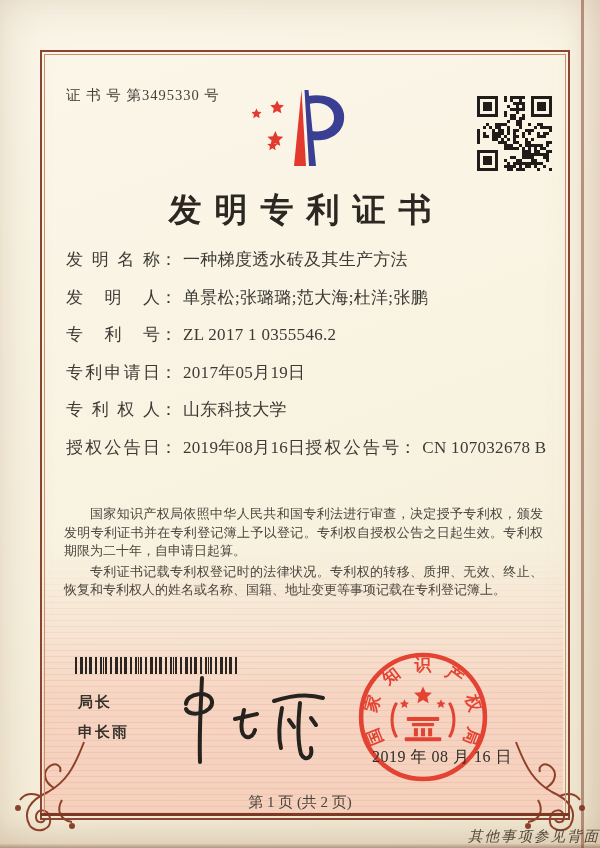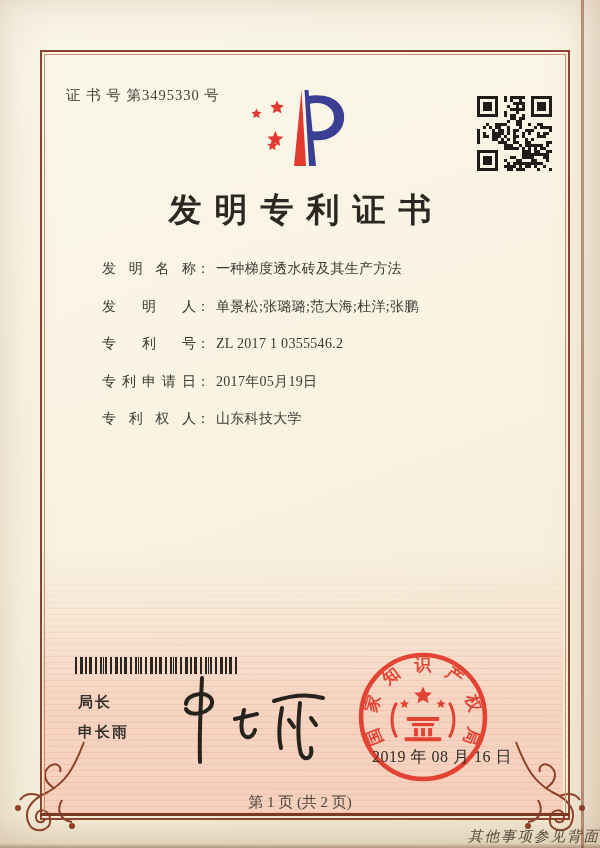--- a/index.html
+++ b/index.html
@@ -24,21 +24,21 @@
     mask-image:linear-gradient(180deg,transparent 0,black 110px);
     -webkit-mask-image:linear-gradient(180deg,transparent 0,black 110px);
   }
   
   .cert-no{position:absolute;left:66px;top:86px;font-size:14.5px;color:#43413a;letter-spacing:1px;z-index:3;}
   .logo{position:absolute;left:252px;top:86px;width:100px;height:92px;z-index:3;}
   .qr{position:absolute;left:477px;top:96px;width:75px;height:75px;z-index:3;}
   .title{position:absolute;left:0;top:188px;width:100%;text-align:center;font-size:33px;font-weight:700;
          letter-spacing:13px;text-indent:13px;color:#2b2722;z-index:3;}
   
-  .fields{position:absolute;left:66px;top:259px;width:478px;z-index:3;font-size:14px;color:#3b3a34;margin-left:36px;}
+  .fields{position:absolute;left:66px;top:250px;width:478px;z-index:3;font-size:17px;color:#3b3a34;}
   .frow{height:37.5px;line-height:20px;display:flex;}
   .fpair{white-space:nowrap;}
   .fpair.first{width:262px;}
   .flabel{display:inline-block;width:94px;text-align:justify;text-align-last:justify;vertical-align:top;}
   .fvalue{margin-left:6px;letter-spacing:.3px;}
   
   .paras{position:absolute;left:64px;top:505px;width:479px;z-index:3;font-size:13px;line-height:18.5px;
          color:#4a463e;text-align:justify;}
   .paras p{margin:0 0 2px 0;text-indent:2em;}
   
@@ -395,22 +395,30 @@
     </div>
     <div class="frow">
       <span class="fpair"><span class="flabel">专利号</span><span>：</span><span class="fvalue">ZL 2017 1 0355546.2</span></span>
     </div>
     <div class="frow">
       <span class="fpair"><span class="flabel">专利申请日</span><span>：</span><span class="fvalue">2017年05月19日</span></span>
     </div>
     <div class="frow">
       <span class="fpair"><span class="flabel">专利权人</span><span>：</span><span class="fvalue">山东科技大学</span></span>
     </div>
-  </div>
-
+    <div class="frow">
+      <span class="fpair first"><span class="flabel">授权公告日</span><span>：</span><span class="fvalue">2019年08月16日</span></span>
+      <span class="fpair"><span class="flabel">授权公告号</span><span>：</span><span class="fvalue">CN 107032678 B</span></span>
+    </div>
+  </div>
+
+  <div class="paras">
+    <p>国家知识产权局依照中华人民共和国专利法进行审查，决定授予专利权，颁发发明专利证书并在专利登记簿上予以登记。专利权自授权公告之日起生效。专利权期限为二十年，自申请日起算。</p>
+    <p>专利证书记载专利权登记时的法律状况。专利权的转移、质押、无效、终止、恢复和专利权人的姓名或名称、国籍、地址变更等事项记载在专利登记簿上。</p>
+  </div>
 
   <div class="barcode"></div>
 
   <div class="director">
     <div>局长</div>
     <div>申长雨</div>
   </div>
 
   <div class="signature">
     <svg width="185" height="105" viewBox="0 0 185 105" fill="none" stroke="#26221d" stroke-width="4" stroke-linecap="round" stroke-linejoin="round">

